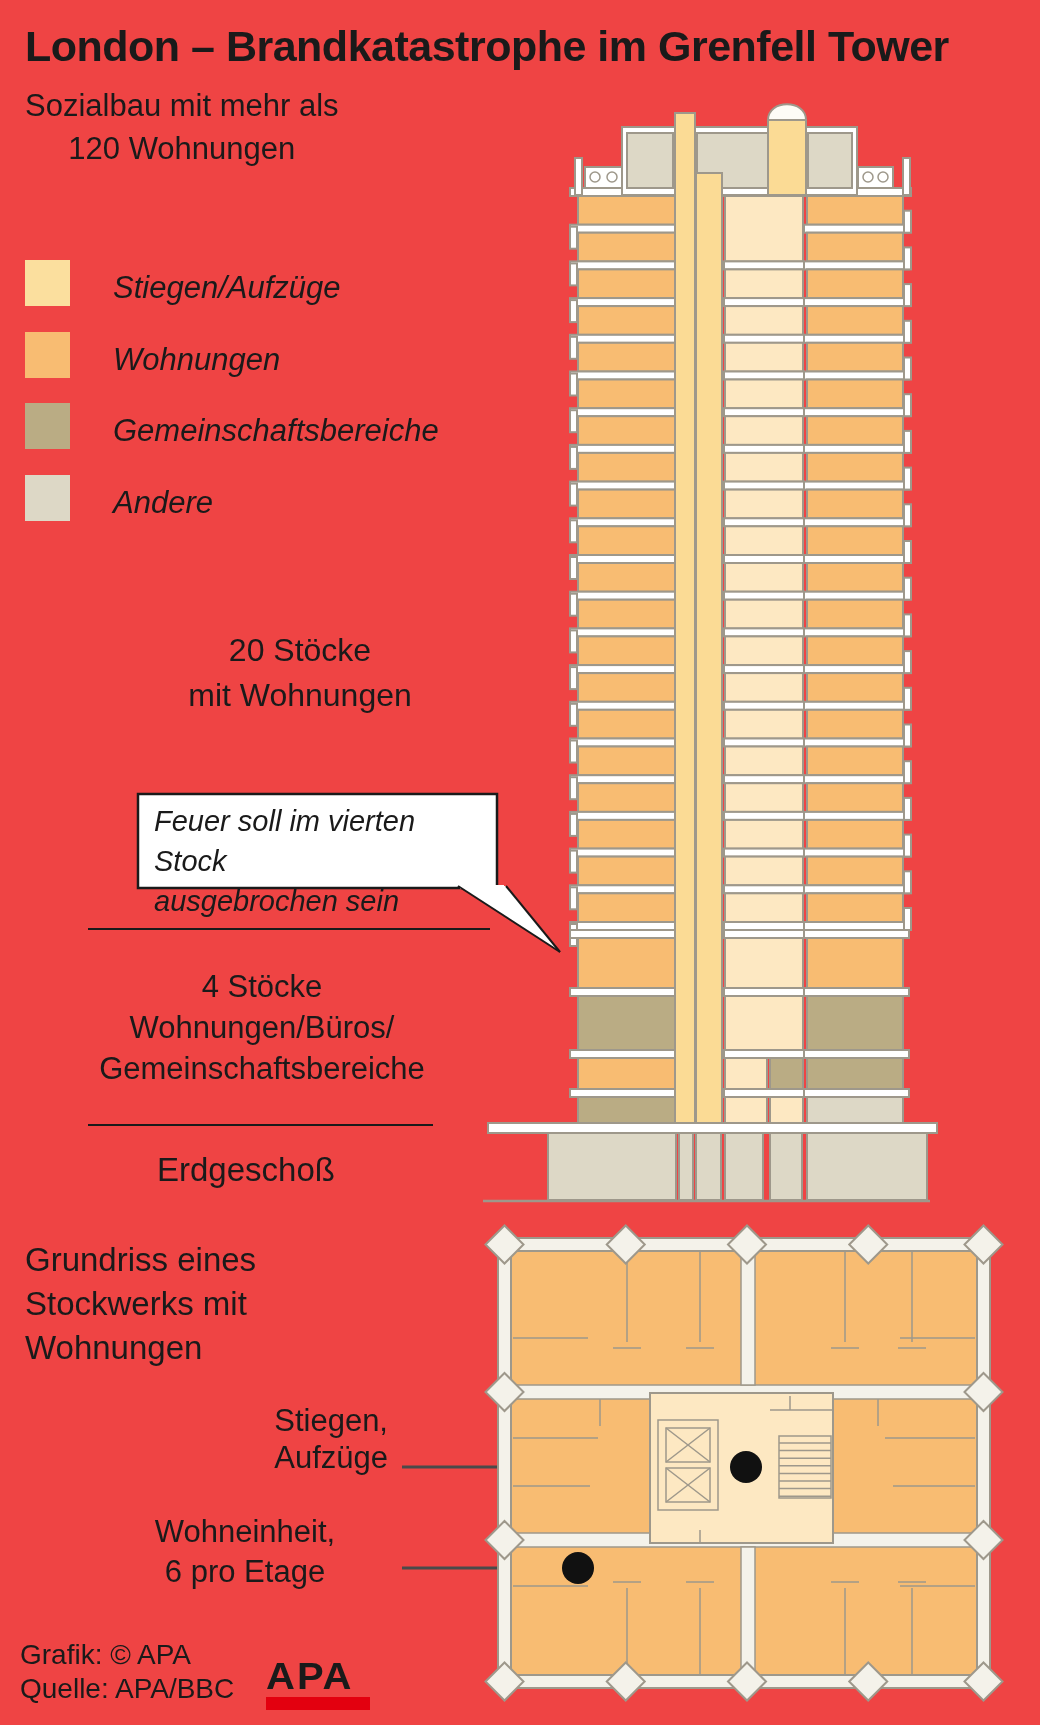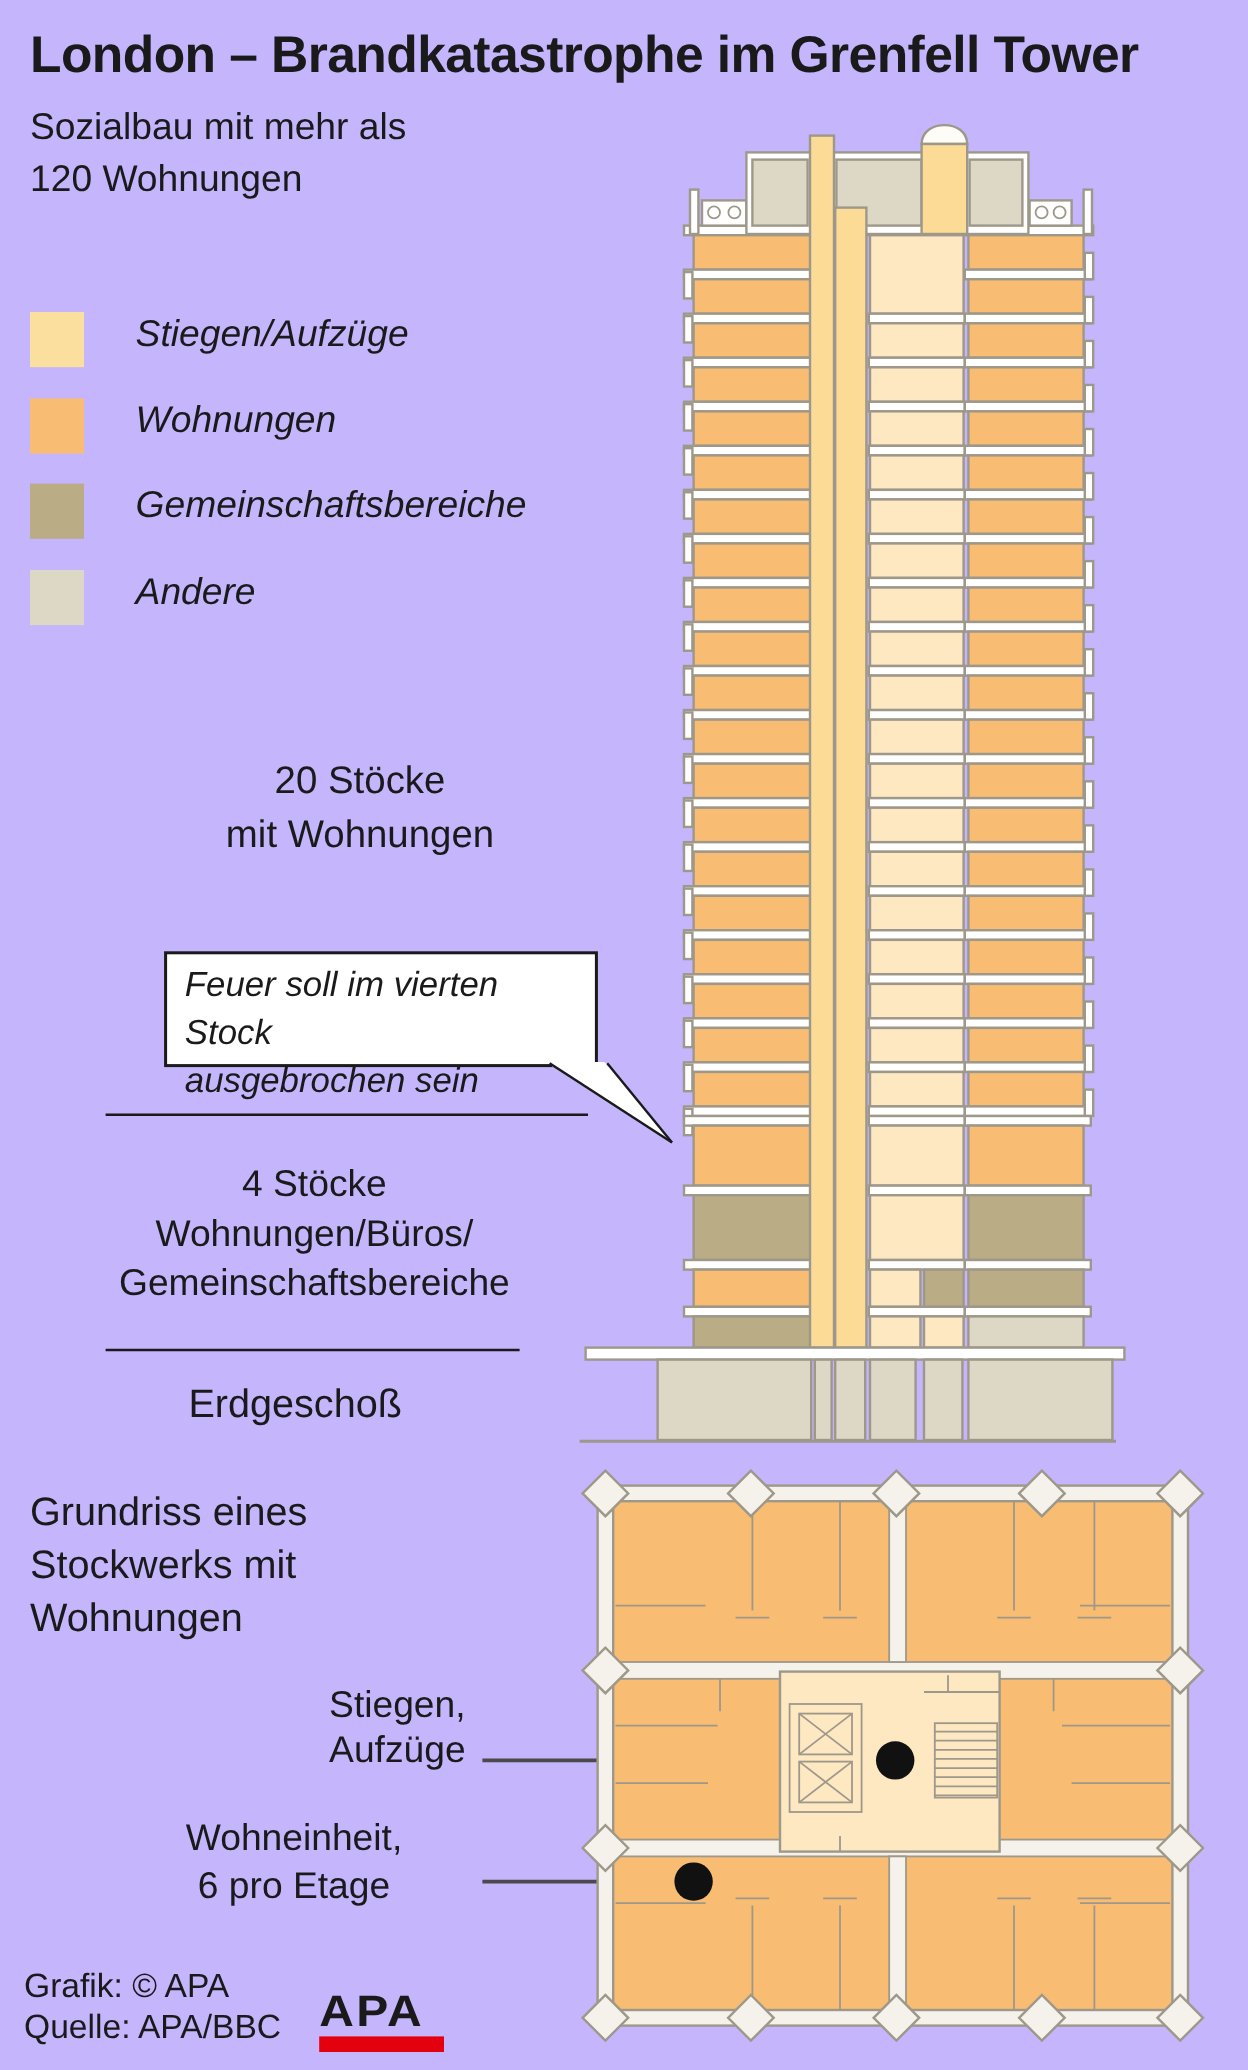--- a/index.html
+++ b/index.html
@@ -1,22 +1,22 @@
 <!DOCTYPE html>
 <html><head>
 <meta charset="utf-8">
 <style>
   html,body{margin:0;padding:0;background:#fff;}
-  #page{position:relative;width:1040px;height:1725px;background:#c4b5fd;overflow:hidden;
+  #page{position:relative;width:1040px;height:1725px;background:#ef4444;overflow:hidden;
         font-family:"Liberation Sans","DejaVu Sans",sans-serif;color:#1a1a1a;}
   #gfx{position:absolute;left:0;top:0;}
   .t{position:absolute;white-space:pre-line;color:#1a1a1a;}
   .title{left:25px;top:22px;font-size:43px;font-weight:bold;letter-spacing:-0.5px;}
-  .subtitle{left:25px;top:84px;font-size:31px;line-height:43px;}
-  .legend-row{position:absolute;left:25px;height:46px;display:flex;align-items:flex-start;}
+  .subtitle{left:25px;top:84px;font-size:31px;line-height:43px;text-align:center;}
+  .legend-row{position:absolute;left:25px;height:46px;display:flex;align-items:flex-end;}
   .swatch{width:45px;height:46px;flex:0 0 45px;}
   .legend-label{margin-left:43px;font-size:31px;font-style:italic;white-space:nowrap;}
   .ann-upper{left:150px;top:628px;width:300px;text-align:center;font-size:32px;line-height:45px;}
   .callout-text{left:154px;top:801px;width:340px;font-size:29px;font-style:italic;line-height:40px;}
   .ann-lower{left:62px;top:966px;width:400px;text-align:center;font-size:31px;line-height:41px;}
   .ground{left:157px;top:1151px;width:300px;font-size:33px;}
   .plan-heading{left:25px;top:1238px;font-size:33px;font-weight:normal;line-height:44px;}
   .label-core{left:88px;top:1402px;width:300px;text-align:right;font-size:31px;line-height:37px;}
   .label-unit{left:95px;top:1512px;width:300px;text-align:center;font-size:31px;line-height:40px;}
   .footer{left:20px;top:1638px;font-size:28px;line-height:34px;}

